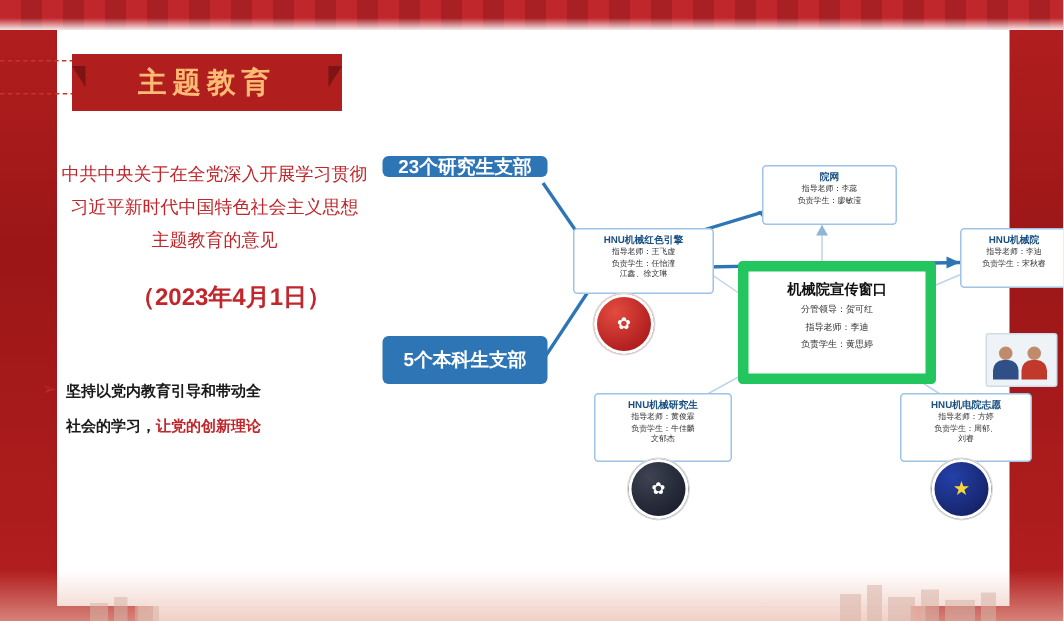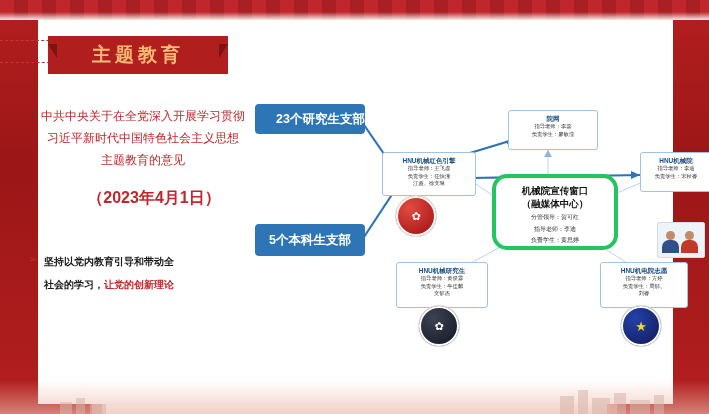--- a/index.html
+++ b/index.html
@@ -58,21 +58,21 @@
   .blue-box{position:absolute;background:#2e75b6;border-radius:4px;color:#fff;
     font-size:12.5px;font-weight:bold;display:flex;align-items:center;justify-content:center;}
 
   
   .org{position:absolute;border:1px solid #9ec3e6;background:#fff;border-radius:3px;
     text-align:center;padding:3px 2px;}
   .org .t{font-size:6.5px;font-weight:bold;color:#1a4f82;line-height:9px;}
   .org .l{font-size:5.3px;color:#333;line-height:7.6px;}
 
   .center-box{position:absolute;left:492px;top:174px;width:118px;height:62px;
-    border:4px solid #22c55e;background:#fff;border-radius:15px;text-align:center;padding-top:6px;}
+    border:7px solid #22c55e;background:#fff;border-radius:3px;text-align:center;padding-top:6px;}
   .center-box .ct{font-size:9.5px;font-weight:bold;color:#111;line-height:13px;}
   .center-box .cl{font-size:6px;color:#333;line-height:8.5px;margin-top:3px;}
 
   
   .emblem{position:absolute;border-radius:50%;}
   .em-red{background:radial-gradient(circle at 35% 30%,#e34b3f,#b01e1e 70%);
     box-shadow:inset 0 0 0 2px #fff,0 0 0 1px #d9d9d9;}
   .em-dark{background:radial-gradient(circle at 35% 30%,#3d4352,#1d2130 70%);
     box-shadow:inset 0 0 0 2px #fff,0 0 0 1px #d9d9d9;}
   .em-gold{background:radial-gradient(circle at 35% 30%,#2440a8,#16246b 70%);
@@ -149,30 +149,29 @@
       <path d="M548,174 L548,150"></path>
       <path d="M610,196 L652,178"></path>
       <path d="M520,236 L462,268"></path>
       <path d="M585,236 L635,268"></path>
     </g>
     <polygon points="513,140 505,141 510,147" fill="#2e75b6"></polygon>
     <polygon points="640,175 631,171 631,179" fill="#2e75b6"></polygon>
     <polygon points="548,150 544,157 552,157" fill="#8fb4d6"></polygon>
   </svg>
 
-  <div class="blue-box" style="left:255px;top:104px;width:110px;height:30px;justify-content:flex-end;">
+  <div class="blue-box" style="left:255px;top:104px;width:110px;height:14px;">
     <span>23个研究生支部</span>
   </div>
   <div class="blue-box" style="left:255px;top:224px;width:110px;height:32px;">
     <span>5个本科生支部</span>
   </div>
 
   <div class="center-box">
     <div class="ct">机械院宣传窗口</div>
-    <div class="ct">（融媒体中心）</div>
     <div class="cl">分管领导：贺可红</div>
     <div class="cl">指导老师：李迪</div>
     <div class="cl">负责学生：黄思婷</div>
   </div>
 
   <div class="org" style="left:382px;top:152px;width:88px;height:36px;">
     <div class="t">HNU机械红色引擎</div>
     <div class="l">指导老师：王飞虚</div>
     <div class="l">负责学生：任怡潼</div>
     <div class="l">江鑫、徐文琳</div>

